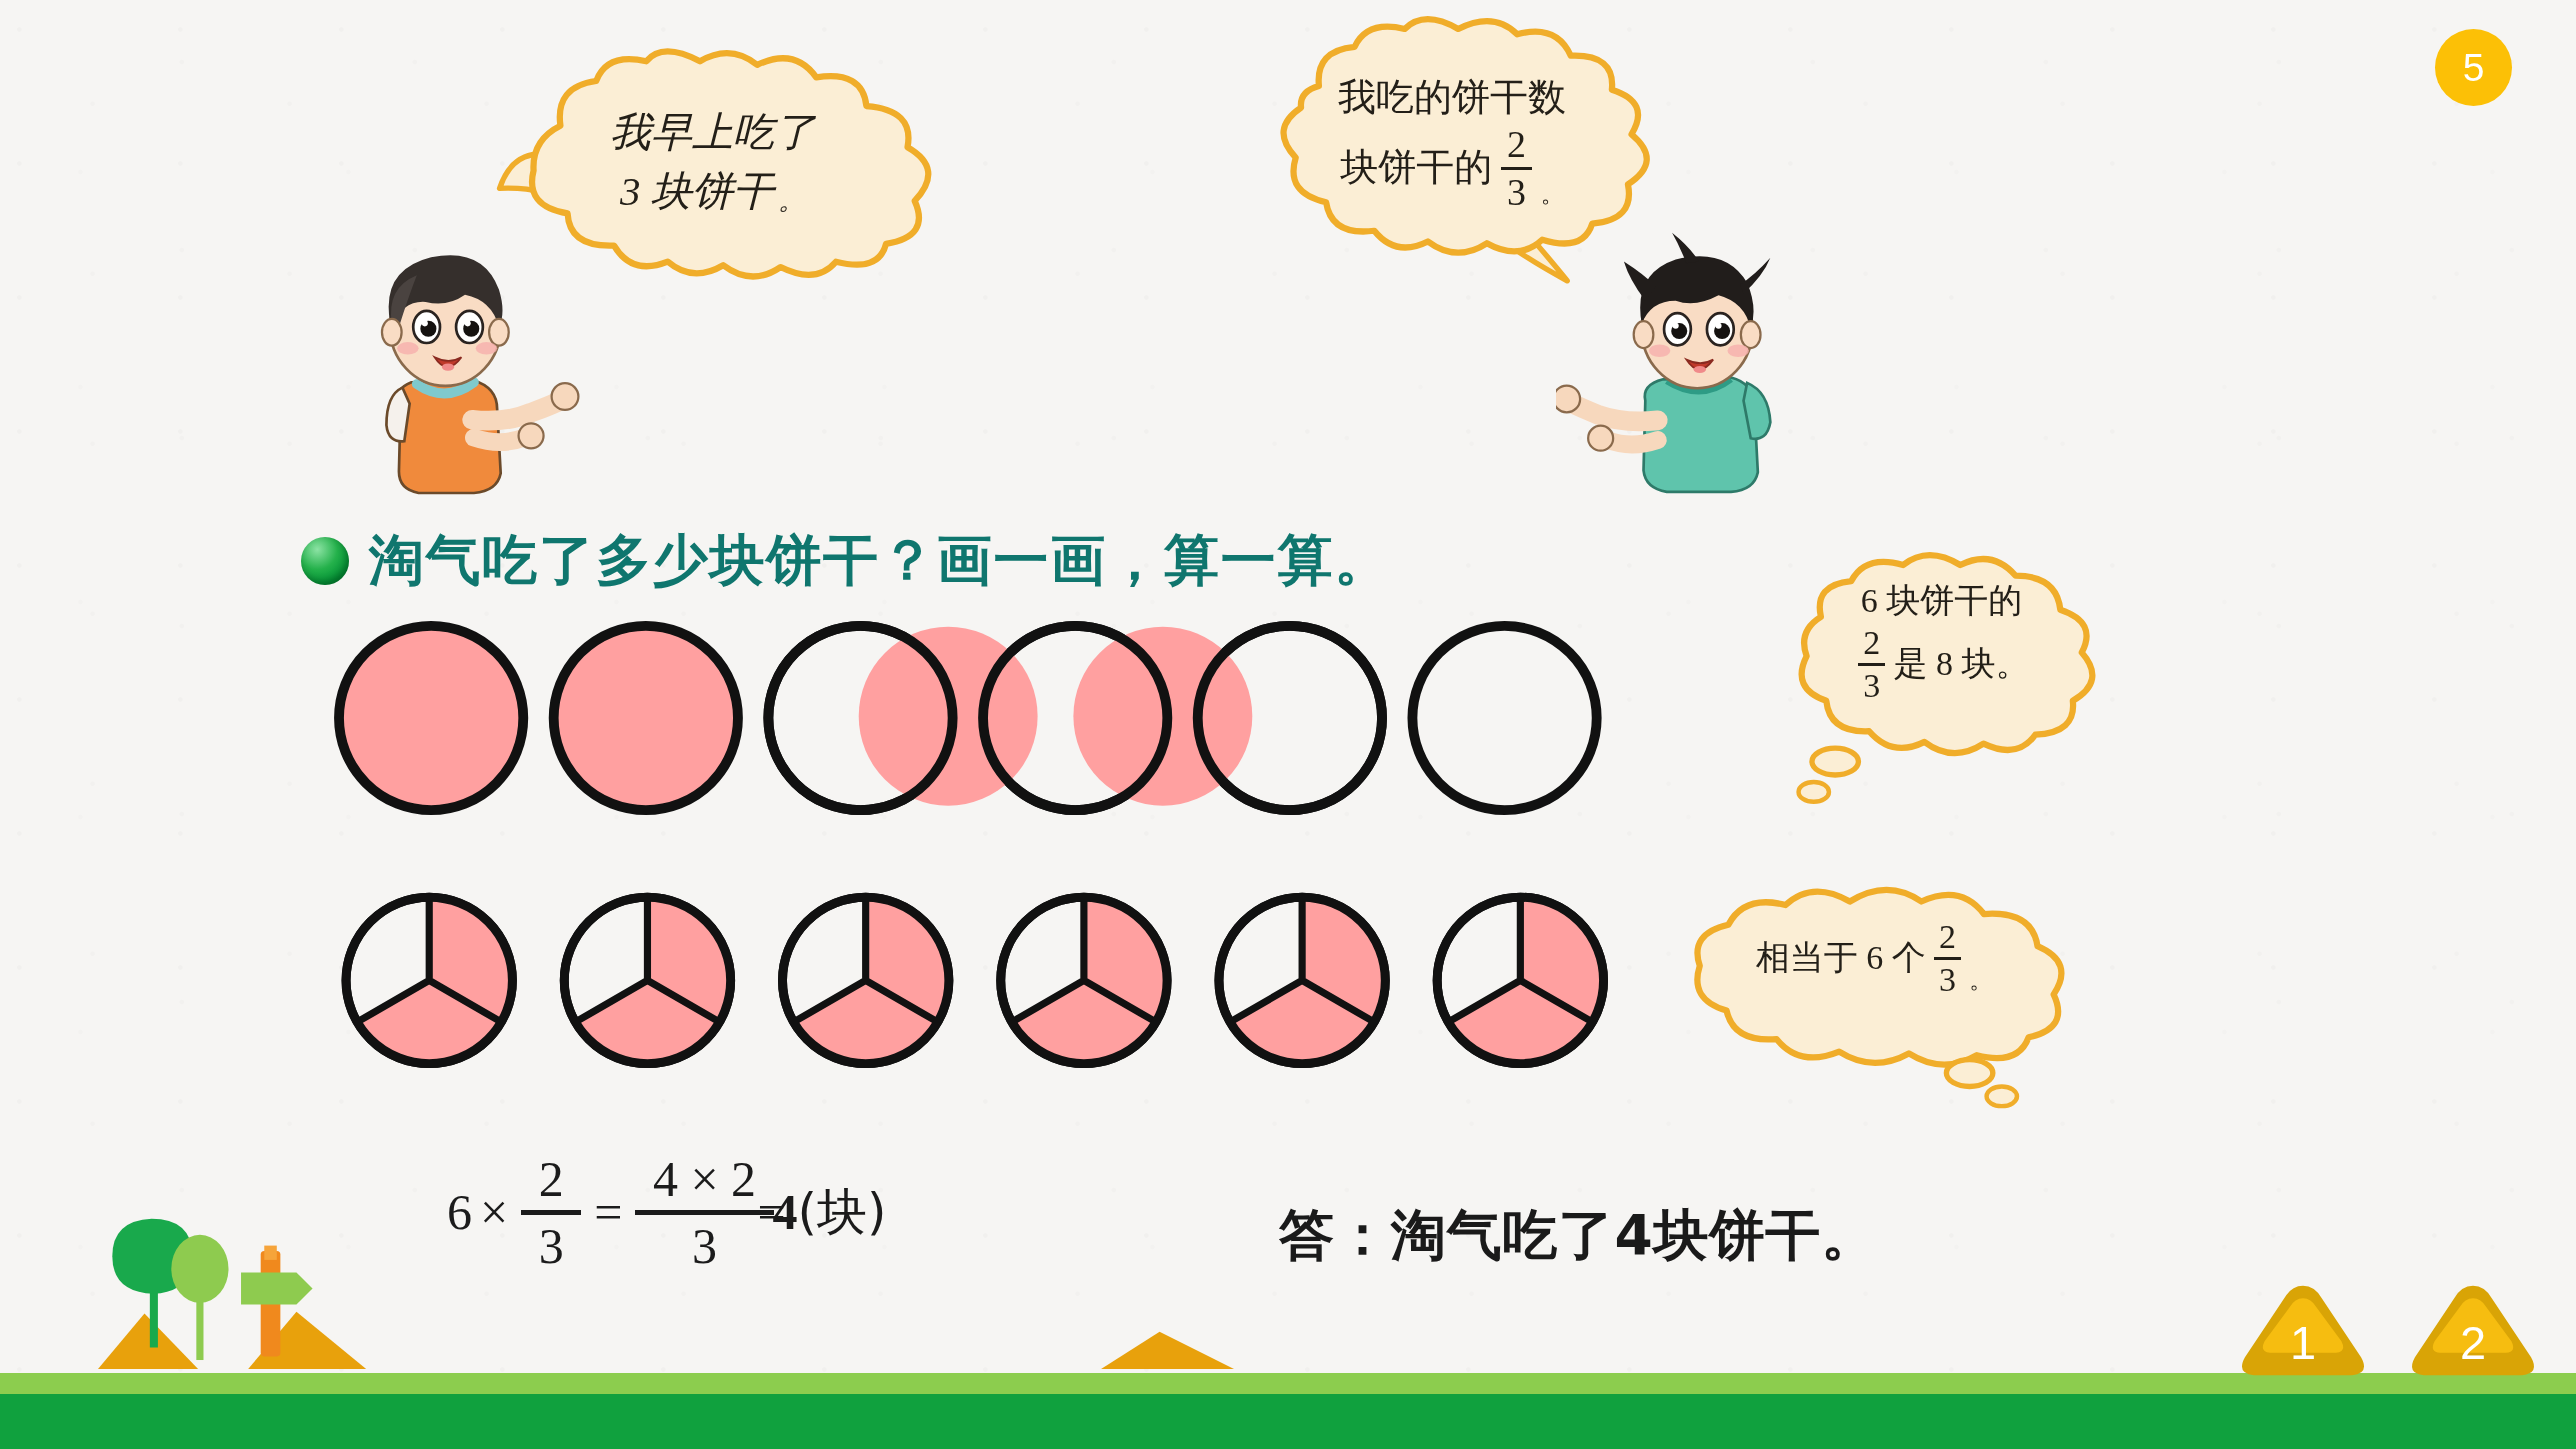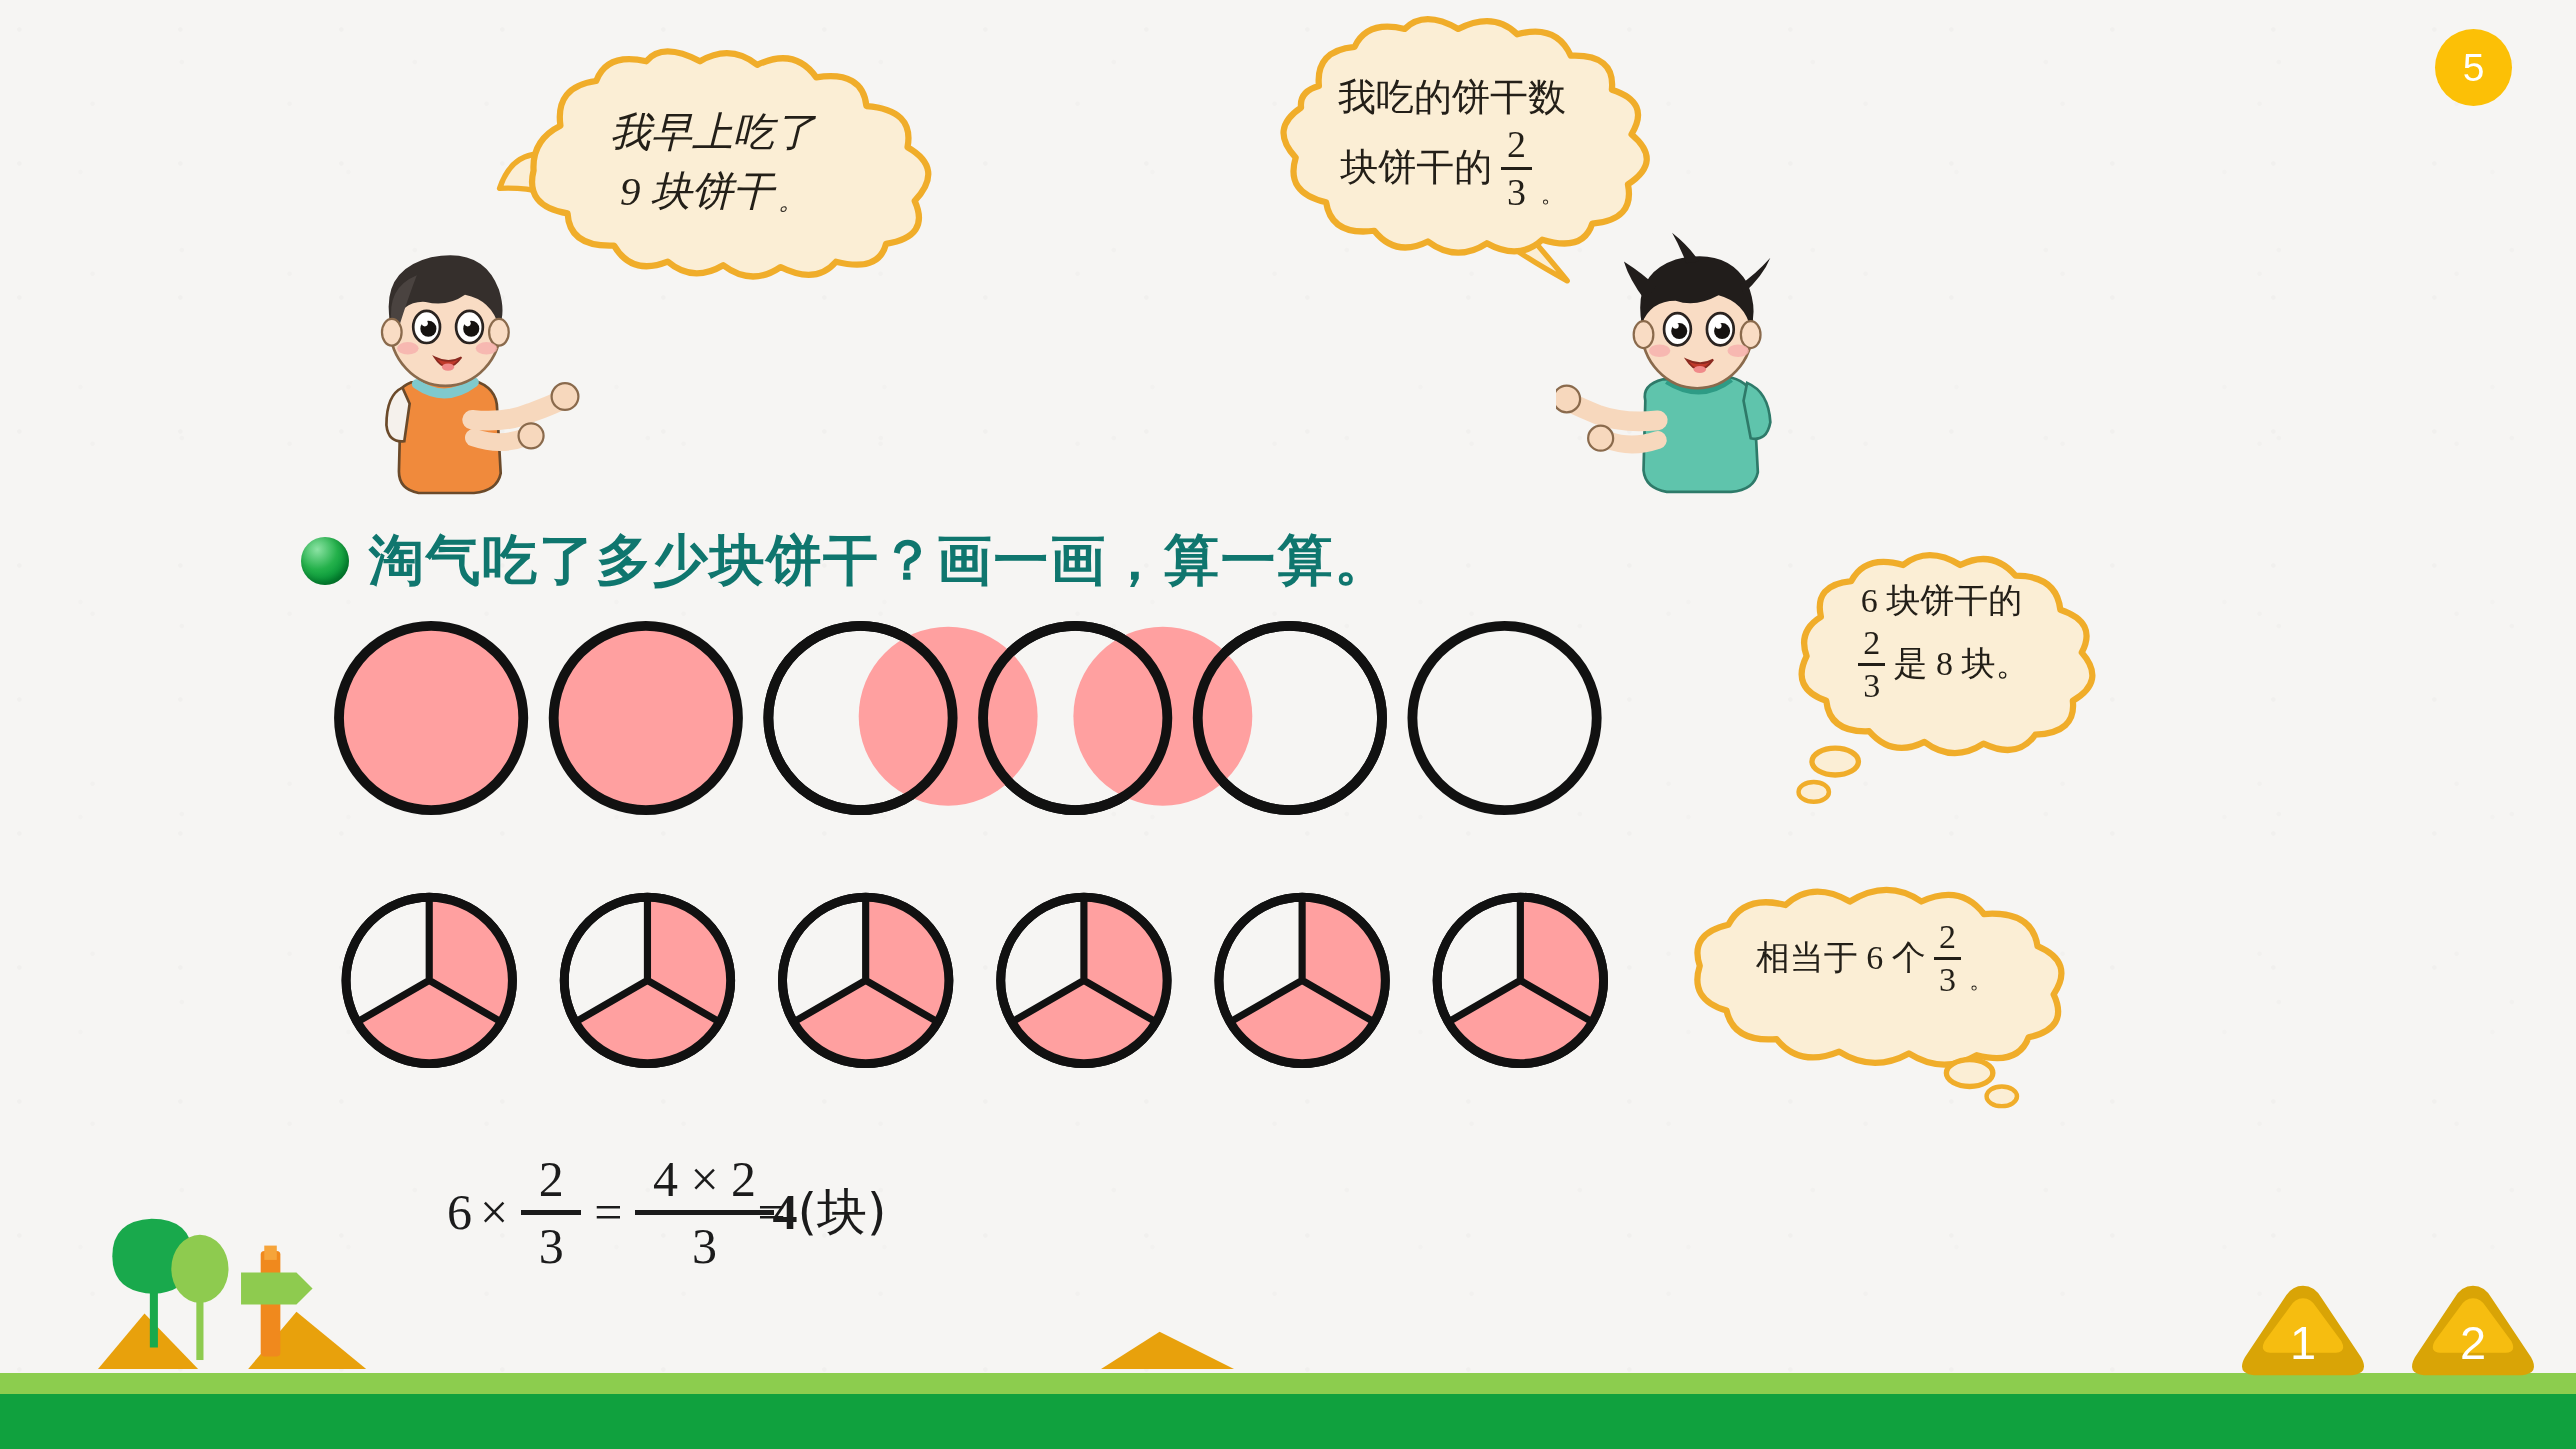--- a/index.html
+++ b/index.html
@@ -126,21 +126,21 @@
                Q396 258 356 238 Q324 260 292 236
                Q258 256 230 232 Q190 248 170 214
                Q120 216 118 178 Q70 170 80 130
                Q78 96 110 80 Z" fill="#fbeed5" stroke="#f0ad2a" stroke-width="7" stroke-linejoin="round"></path>
     </svg>
     <div class="btext" style="font-size:41px;font-style:italic;">
       <div class="bline">
           <span>我早上吃了</span>
         </div>
       <div class="bline">
-        <span>9 块饼干</span>
+        <span>3 块饼干</span>
         <span style="font-size:27px;align-self:flex-end;">。</span>
       </div>
     </div>
   </div>
 
   <div class="bubble" style="left:1233px;top:19.7px;width:438px;height:259px;">
     <svg width="438" height="259" viewBox="0 0 490 290">
       <path d="M318 226 Q350 262 374 292 Q330 268 300 246 Z" fill="#fbeed5" stroke="#f0ad2a" stroke-width="6" stroke-linejoin="round"></path>
       <path d="M96 74
                Q92 34 136 30 Q150 0 192 10
@@ -385,20 +385,21 @@
       <span class="bar"></span>
       <span class="den">3</span>
     </span>
     <span class="eq-overlap">
       <span class="ghost">=</span>
       <span style="font-weight:700;">4</span>
     </span>
     <span style="font-family:'DejaVu Sans','Liberation Sans',sans-serif;">(块)</span>
   </div>
 
+  <div class="answer">答：淘气吃了4块饼干。</div>
 
   <div class="ground-light" style="background:#8ccd4e;"></div>
   <div class="ground-dark" style="background:#10a13e;"></div>
 
   <div class="scenery" style="left:98px;">
     <svg width="295" height="161" viewBox="0 0 330 180">
       <path d="M0 180 L52 118 L112 180 Z" fill="#e8a10c"></path>
       <path d="M168 180 L222 116 L300 180 Z" fill="#e8a10c"></path>
       <rect x="58" y="88" width="9" height="68" fill="#19a94c"></rect>
       <path d="M62 96 Q16 94 16 54 Q16 14 60 12 Q104 12 106 52 Q106 94 62 96 Z" fill="#19a94c"></path>

